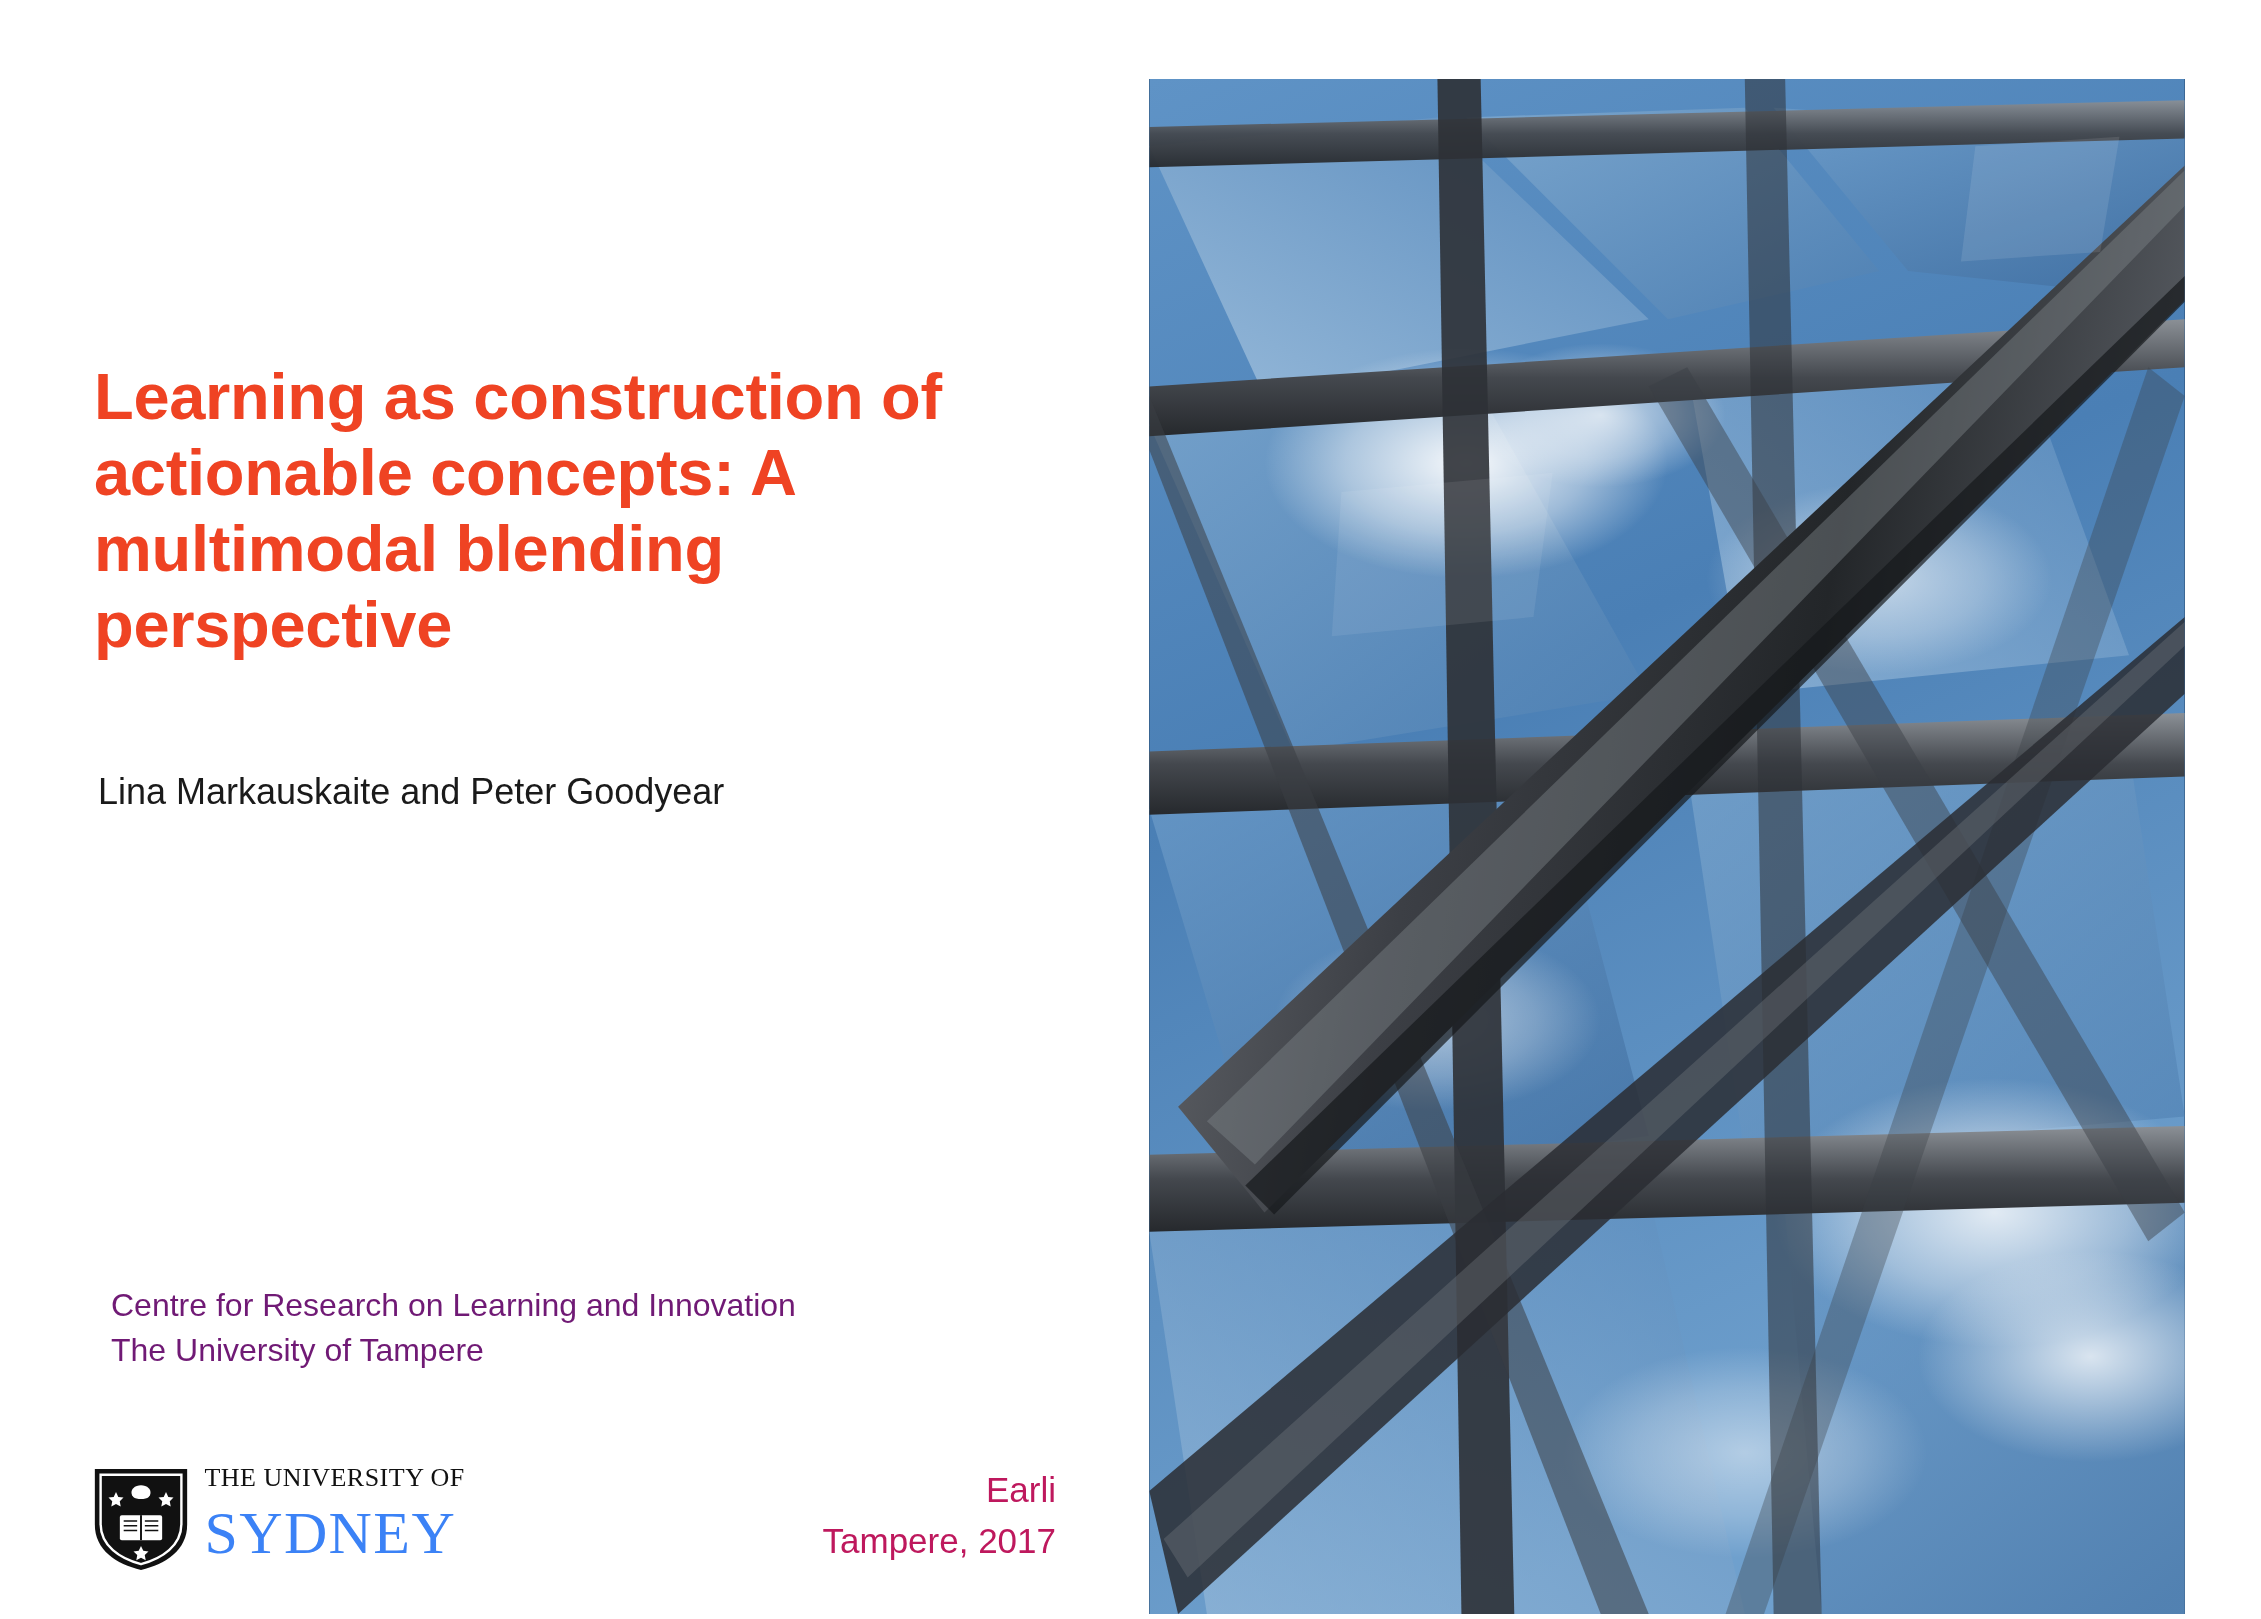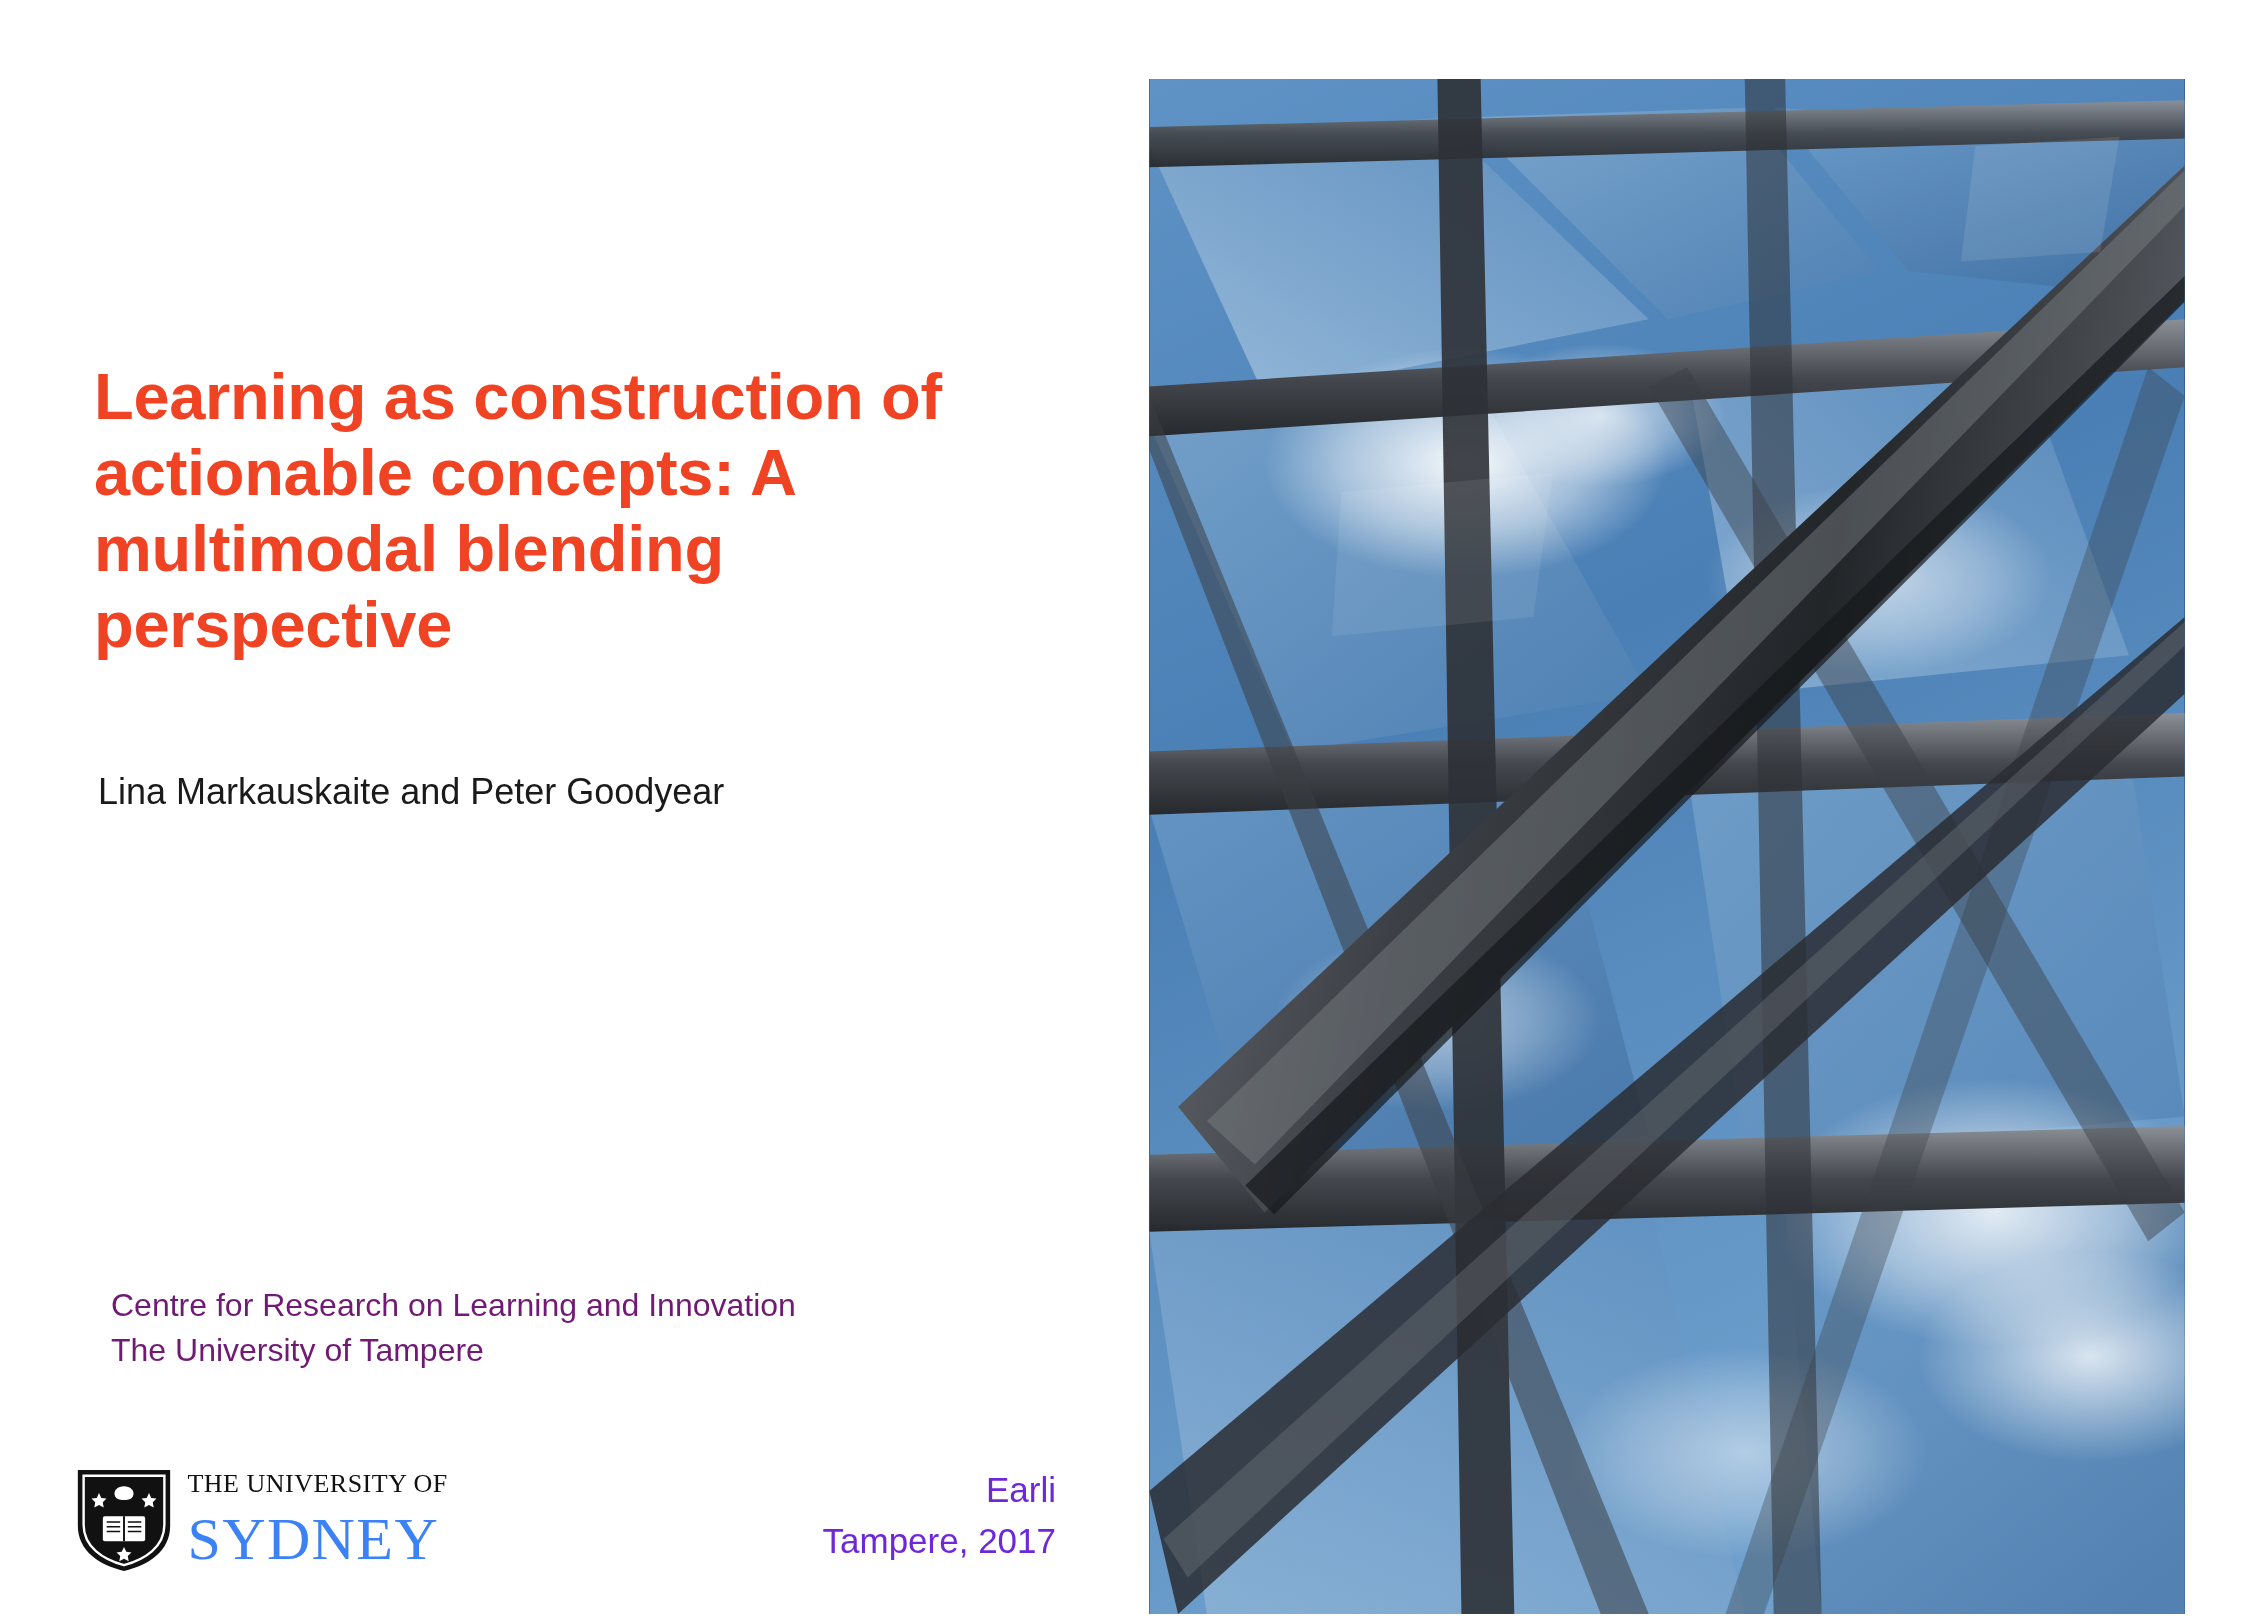--- a/index.html
+++ b/index.html
@@ -71,26 +71,26 @@
     width: 961px;
     font-size: 32px;
     line-height: 1.42;
     color: #701a75;
     margin-left: 17px;
   }
 
   
   .logo {
     position: absolute;
-    left: 74px;
+    left: 91px;
     top: 1465px;
     width: 413px;
     height: 110px;
     display: flex;
-    align-items: center;
+    align-items: flex-start;
   }
   .crest {
     width: 100px;
     height: 108px;
     flex: 0 0 auto;
     position: relative;
   }
   .crest svg { display: block; }
   .logo-words {
     margin-left: 13.4px;
@@ -115,21 +115,21 @@
 
   
   .event {
     position: absolute;
     left: 576px;
     top: 1465px;
     width: 480px;
     text-align: right;
     font-size: 35px;
     line-height: 1.45;
-    color: #6d28d9;
+    color: #be185d;
   }
 
   
   .photo {
     position: absolute;
     left: 1149px;
     top: 79px;
     width: 1036px;
     height: 1535px;
     overflow: hidden;

